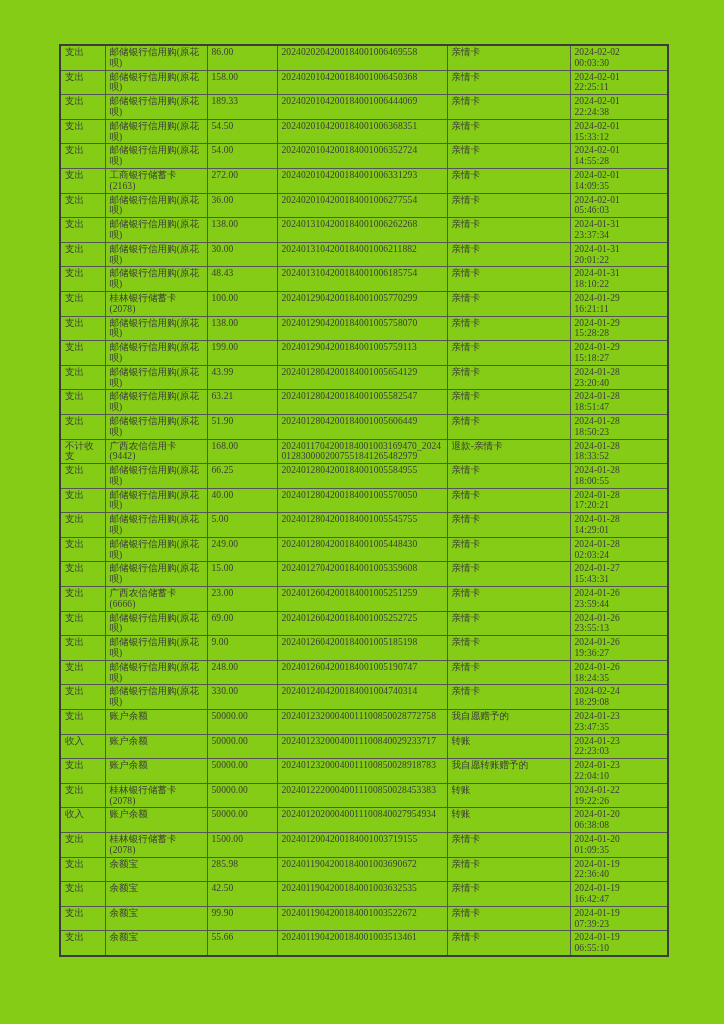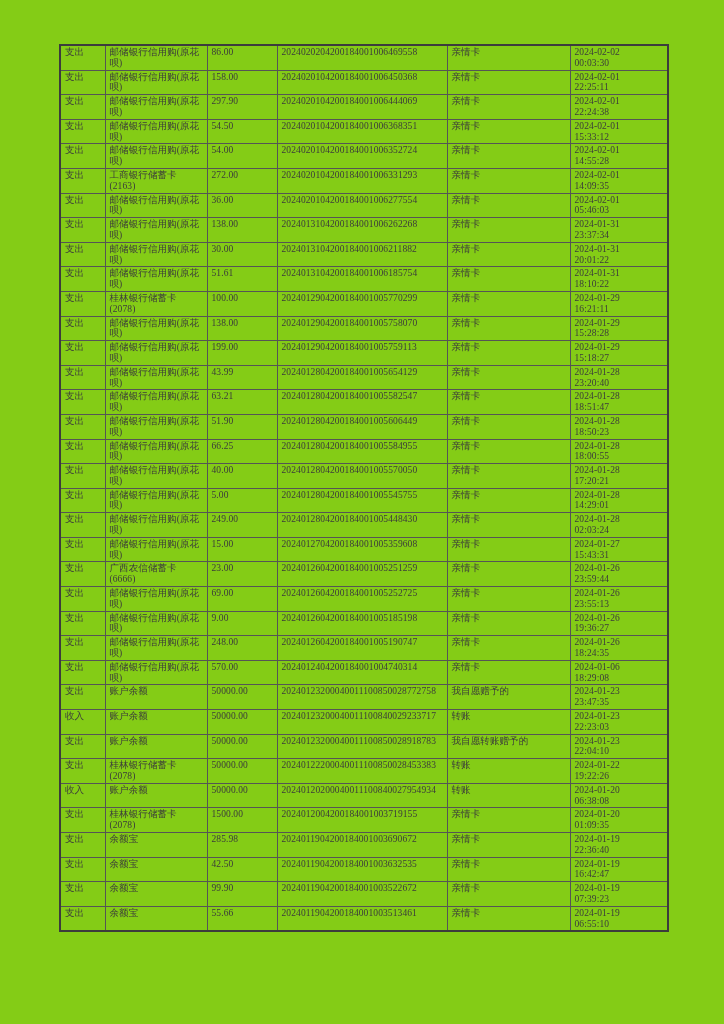--- a/index.html
+++ b/index.html
@@ -73,21 +73,21 @@
     <td class="cell-note">亲情卡</td>
     <td class="cell-datetime">
       <span class="dt-line">2024-02-01</span>
       <span class="dt-line">22:25:11</span>
     </td>
   </tr>
 
   <tr>
     <td class="cell-type">支出</td>
     <td class="cell-account">邮储银行信用购(原花呗)</td>
-    <td class="cell-amount">297.90</td>
+    <td class="cell-amount">189.33</td>
     <td class="cell-txn">2024020104200184001006444069</td>
     <td class="cell-note">亲情卡</td>
     <td class="cell-datetime">
       <span class="dt-line">2024-02-01</span>
       <span class="dt-line">22:24:38</span>
     </td>
   </tr>
 
   <tr>
     <td class="cell-type">支出</td>
@@ -157,21 +157,21 @@
     <td class="cell-note">亲情卡</td>
     <td class="cell-datetime">
       <span class="dt-line">2024-01-31</span>
       <span class="dt-line">20:01:22</span>
     </td>
   </tr>
 
   <tr>
     <td class="cell-type">支出</td>
     <td class="cell-account">邮储银行信用购(原花呗)</td>
-    <td class="cell-amount">51.61</td>
+    <td class="cell-amount">48.43</td>
     <td class="cell-txn">2024013104200184001006185754</td>
     <td class="cell-note">亲情卡</td>
     <td class="cell-datetime">
       <span class="dt-line">2024-01-31</span>
       <span class="dt-line">18:10:22</span>
     </td>
   </tr>
 
   <tr>
     <td class="cell-type">支出</td>
@@ -238,20 +238,31 @@
     <td class="cell-account">邮储银行信用购(原花呗)</td>
     <td class="cell-amount">51.90</td>
     <td class="cell-txn">2024012804200184001005606449</td>
     <td class="cell-note">亲情卡</td>
     <td class="cell-datetime">
       <span class="dt-line">2024-01-28</span>
       <span class="dt-line">18:50:23</span>
     </td>
   </tr>
 
+  <tr>
+    <td class="cell-type">不计收支</td>
+    <td class="cell-account">广西农信信用卡(9442)</td>
+    <td class="cell-amount">168.00</td>
+    <td class="cell-txn">2024011704200184001003169470_20240128300002007551841265482979</td>
+    <td class="cell-note">退款-亲情卡</td>
+    <td class="cell-datetime">
+      <span class="dt-line">2024-01-28</span>
+      <span class="dt-line">18:33:52</span>
+    </td>
+  </tr>
 
   <tr>
     <td class="cell-type">支出</td>
     <td class="cell-account">邮储银行信用购(原花呗)</td>
     <td class="cell-amount">66.25</td>
     <td class="cell-txn">2024012804200184001005584955</td>
     <td class="cell-note">亲情卡</td>
     <td class="cell-datetime">
       <span class="dt-line">2024-01-28</span>
       <span class="dt-line">18:00:55</span>
@@ -350,25 +361,25 @@
     <td class="cell-note">亲情卡</td>
     <td class="cell-datetime">
       <span class="dt-line">2024-01-26</span>
       <span class="dt-line">18:24:35</span>
     </td>
   </tr>
 
   <tr>
     <td class="cell-type">支出</td>
     <td class="cell-account">邮储银行信用购(原花呗)</td>
-    <td class="cell-amount">570.00</td>
+    <td class="cell-amount">330.00</td>
     <td class="cell-txn">2024012404200184001004740314</td>
     <td class="cell-note">亲情卡</td>
     <td class="cell-datetime">
-      <span class="dt-line">2024-01-06</span>
+      <span class="dt-line">2024-02-24</span>
       <span class="dt-line">18:29:08</span>
     </td>
   </tr>
 
   <tr>
     <td class="cell-type">支出</td>
     <td class="cell-account">账户余额</td>
     <td class="cell-amount">50000.00</td>
     <td class="cell-txn">20240123200040011100850028772758</td>
     <td class="cell-note">我自愿赠予的</td>

